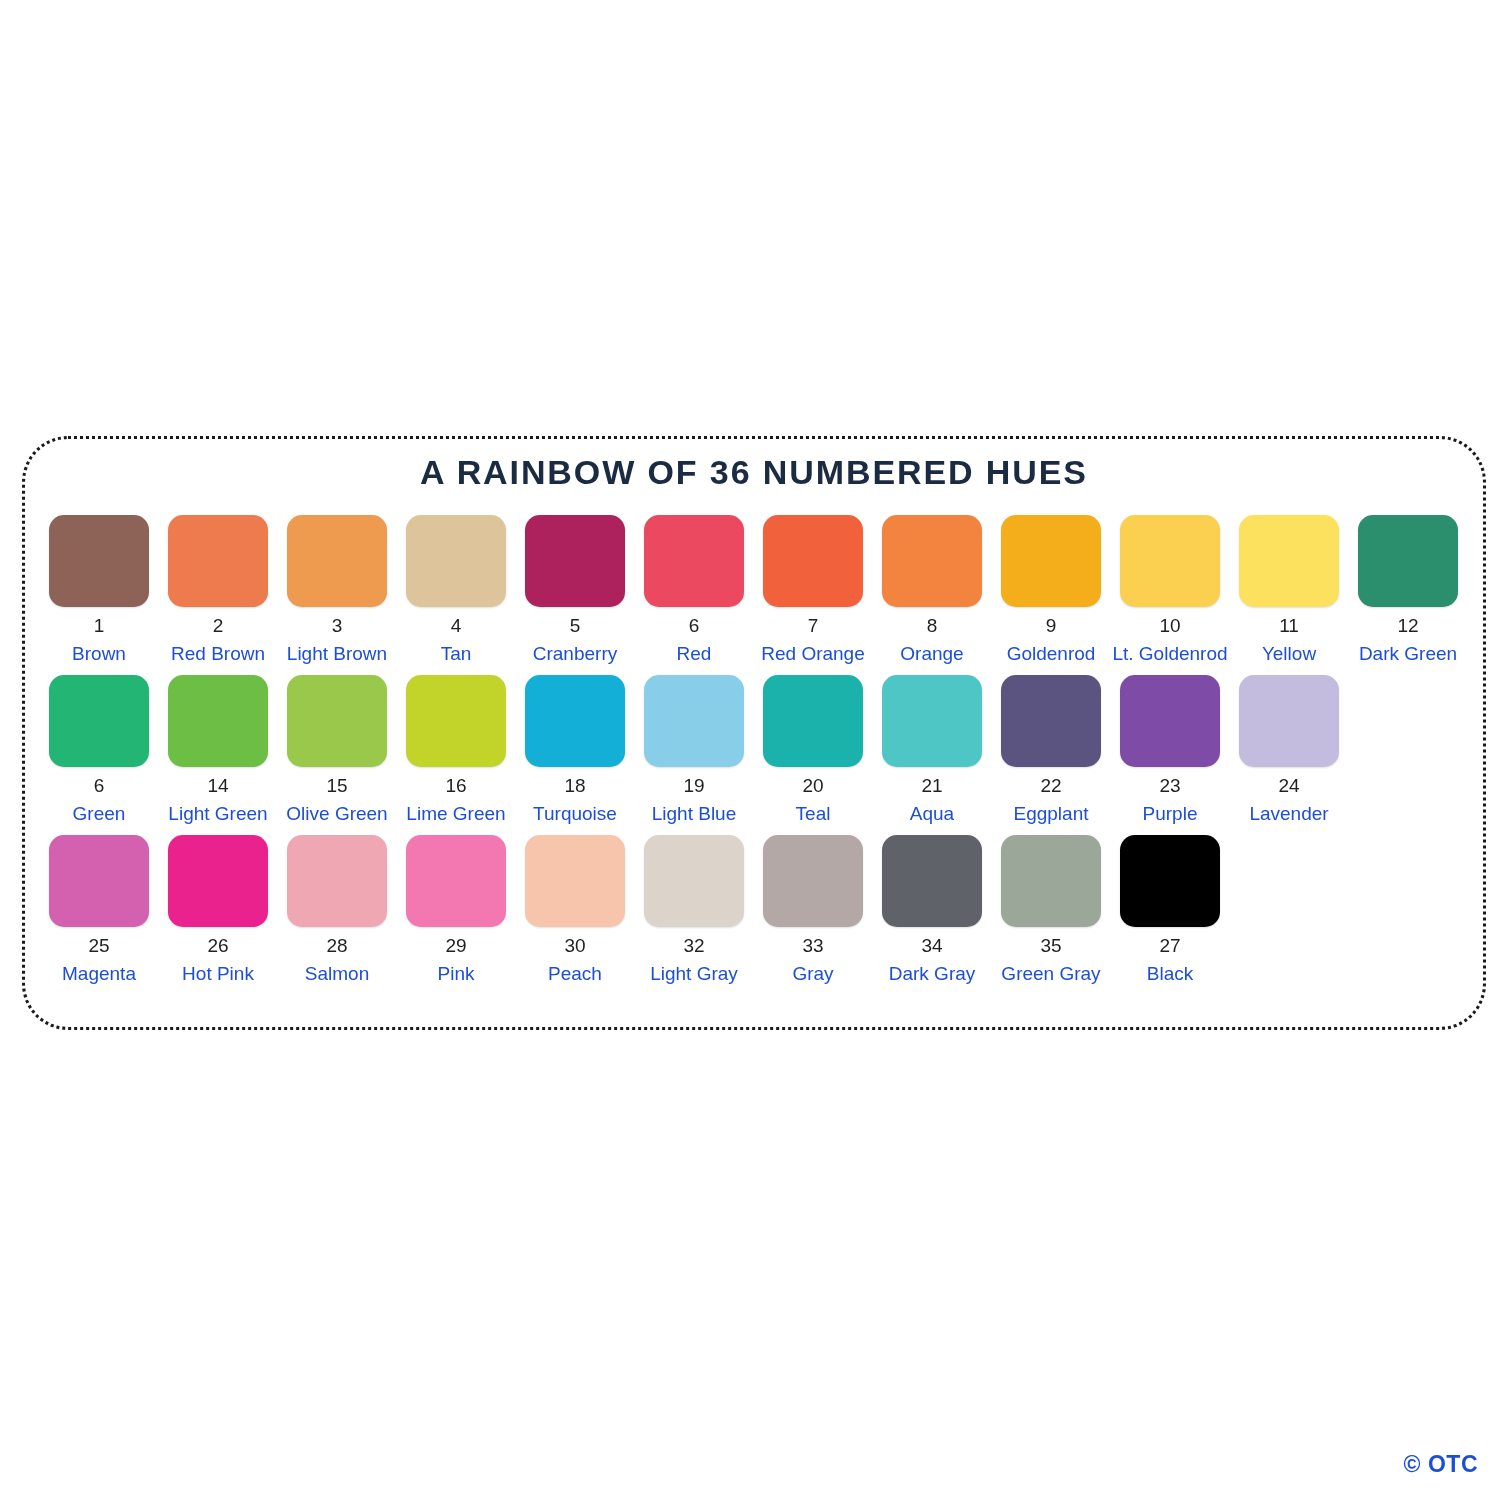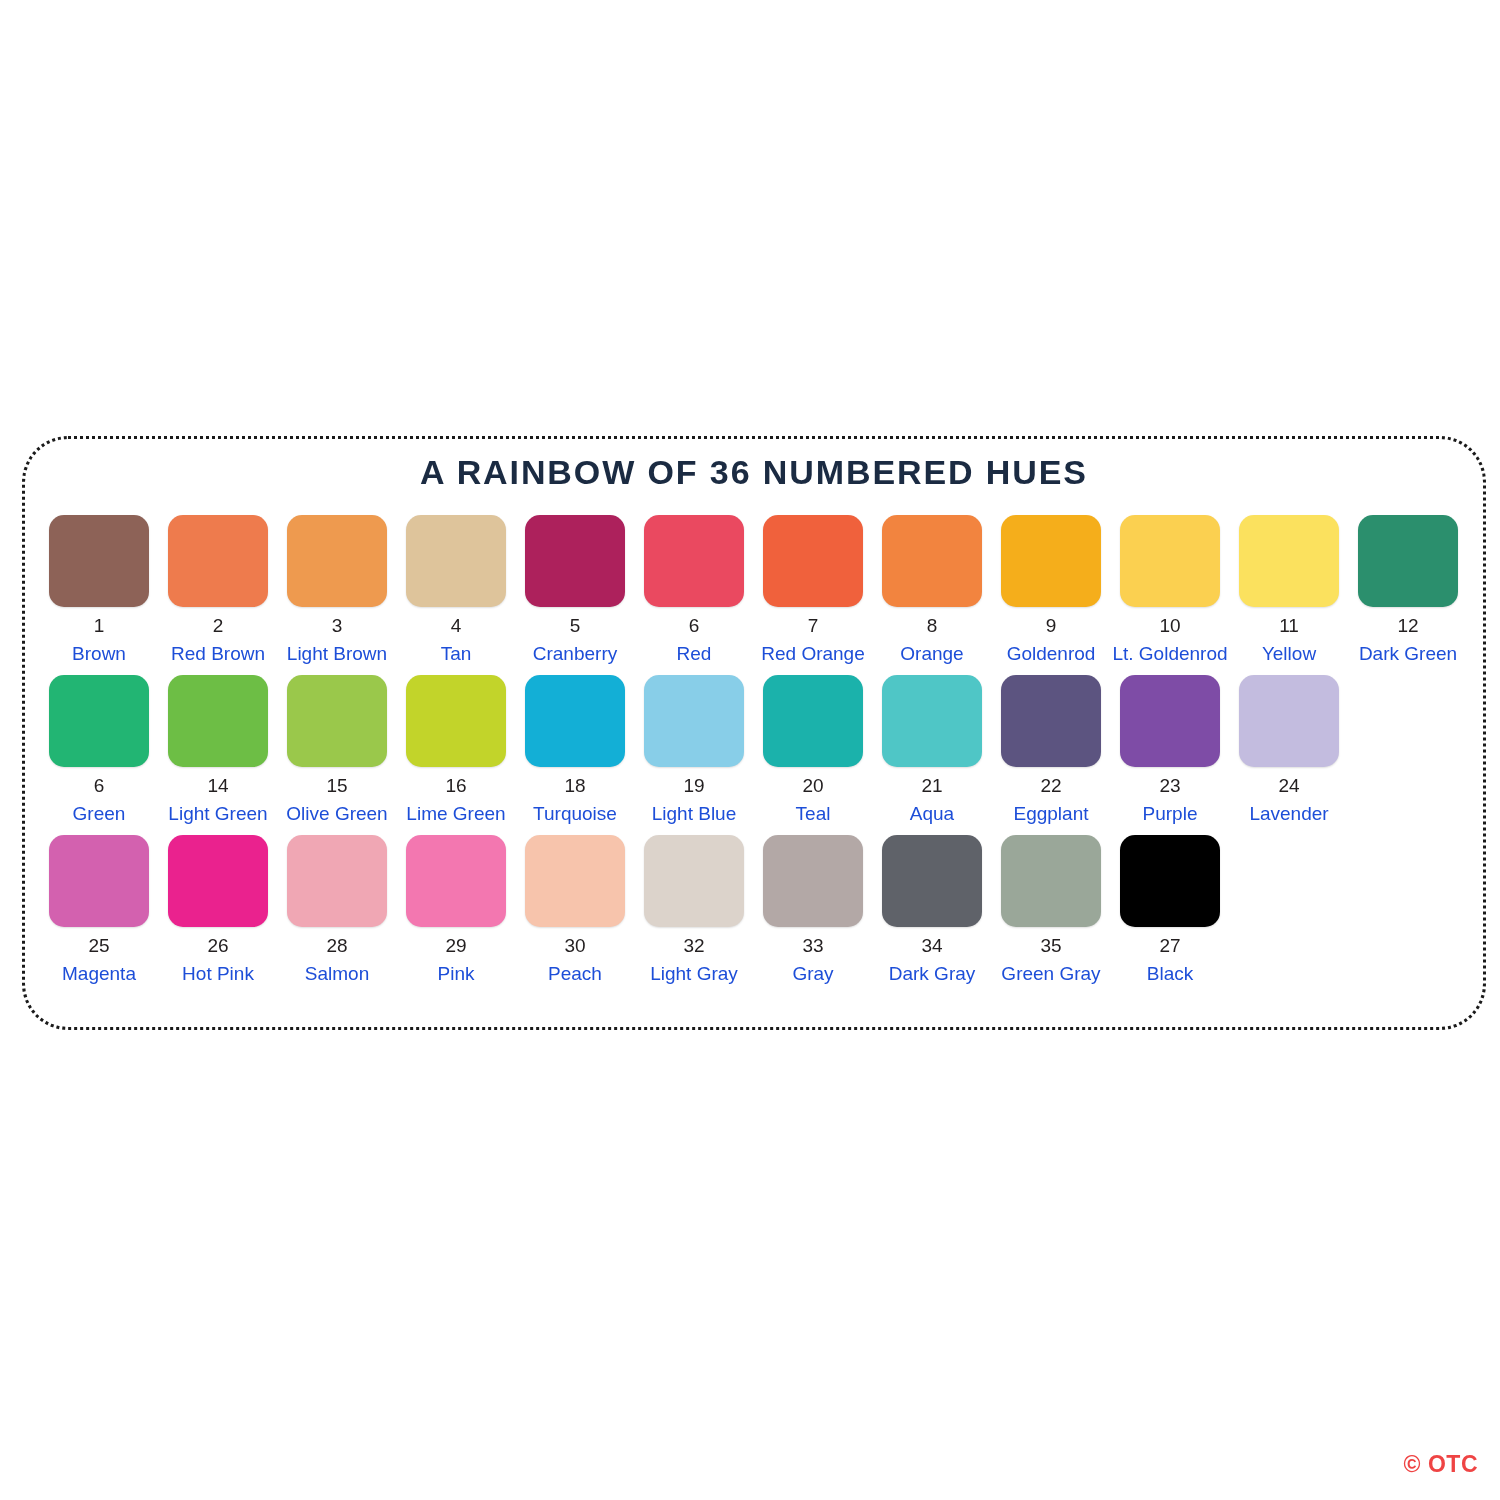--- a/index.html
+++ b/index.html
@@ -87,21 +87,21 @@
     font-family: "Liberation Sans", sans-serif;
   }
 
   
   #watermark {
     position: absolute;
     right: 22px;
     bottom: 22px;
     font-size: 23px;
     font-weight: bold;
-    color: #ef4444;
+    color: #1d4ed8;
     letter-spacing: 0.5px;
     font-family: "Liberation Sans", sans-serif;
   }
 </style>
 </head>
 <body>
 
 <div id="chart-panel">
 
   <div id="chart-title">A RAINBOW OF 36 NUMBERED HUES</div>

